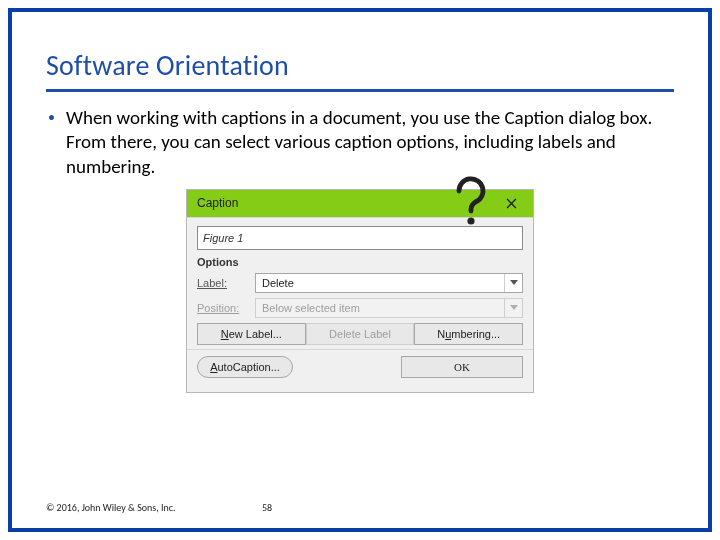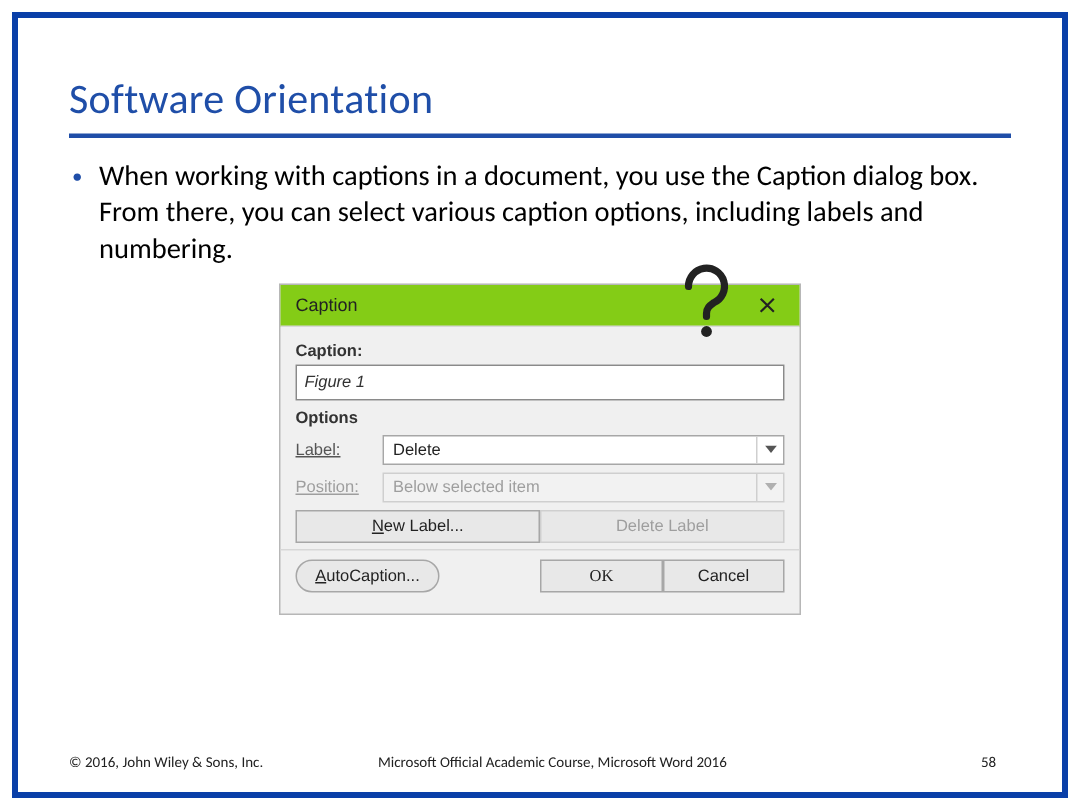--- a/index.html
+++ b/index.html
@@ -115,21 +115,21 @@
   .btn u { text-decoration:underline; }
   .btn.fixed { flex:0 0 auto; width:96px;border-radius:11px; }
   .btn.ok { width:86px;font-family:Liberation Serif, serif; }
   .btn.cancel { width:86px; }
   .rule { border:none; border-top:1px solid #d7d7d7; margin:4px -10px 6px; }
   
   .footer {
     position:absolute;
     left:34px; right:34px; bottom:14px;
     display:flex; align-items:center;
-    font-size:10px; color:#222;
+    font-size:10px; color:#222;gap:36px;
   }
   .footer .copy { flex:0 0 170px; }
   .footer .course { flex:1 1 auto; text-align:left; padding-left:36px; }
   .footer .pageno { flex:0 0 30px; text-align:center; }
 </style>
 </head>
 <body>
 
 <div class="outer-border">
   <div class="slide">
@@ -151,21 +151,20 @@
             </svg>
           </div>
           <div class="dlg-ctl dlg-close">
             <svg viewBox="0 0 10 10">
               <path d="M1 1 L9 9 M9 1 L1 9" stroke="#222" stroke-width="1.3"></path>
             </svg>
           </div>
         </div>
 
         <div class="dlg-body">
-          <span class="lbl">Caption:</span>
           <div class="capfield">
             <span>Figure 1</span>
           </div>
 
           <div class="section">
             <span class="lbl">Options</span>
 
             <div class="optrow">
               <div class="optlbl">Label:</div>
               <div class="combobox">
@@ -191,40 +190,39 @@
             </div>
 
 
             <div class="btnrow">
               <div class="btn">
                 <span><u>N</u><span>ew Label...</span></span>
               </div>
               <div class="btn disabled">
                 <span>Delete Label</span>
               </div>
+              <div class="btn">
+                <span>N<u>u</u><span>mbering...</span></span>
+              </div>
             </div>
           </div>
 
           <hr class="rule">
 
           <div class="btnrow">
             <div class="btn fixed">
               <span><u>A</u><span>utoCaption...</span></span>
             </div>
             <div style="flex:1"></div>
             <div class="btn ok">
               <span>OK</span>
             </div>
-            <div class="btn cancel">
-              <span>Cancel</span>
-            </div>
           </div>
         </div>
       </div>
     </div>
 
     <div class="footer">
       <div class="copy">© 2016, John Wiley &amp; Sons, Inc.</div>
-      <div class="course">Microsoft Official Academic Course, Microsoft Word 2016</div>
       <div class="pageno">58</div>
     </div>
   </div>
 </div>
 
 </body></html>

